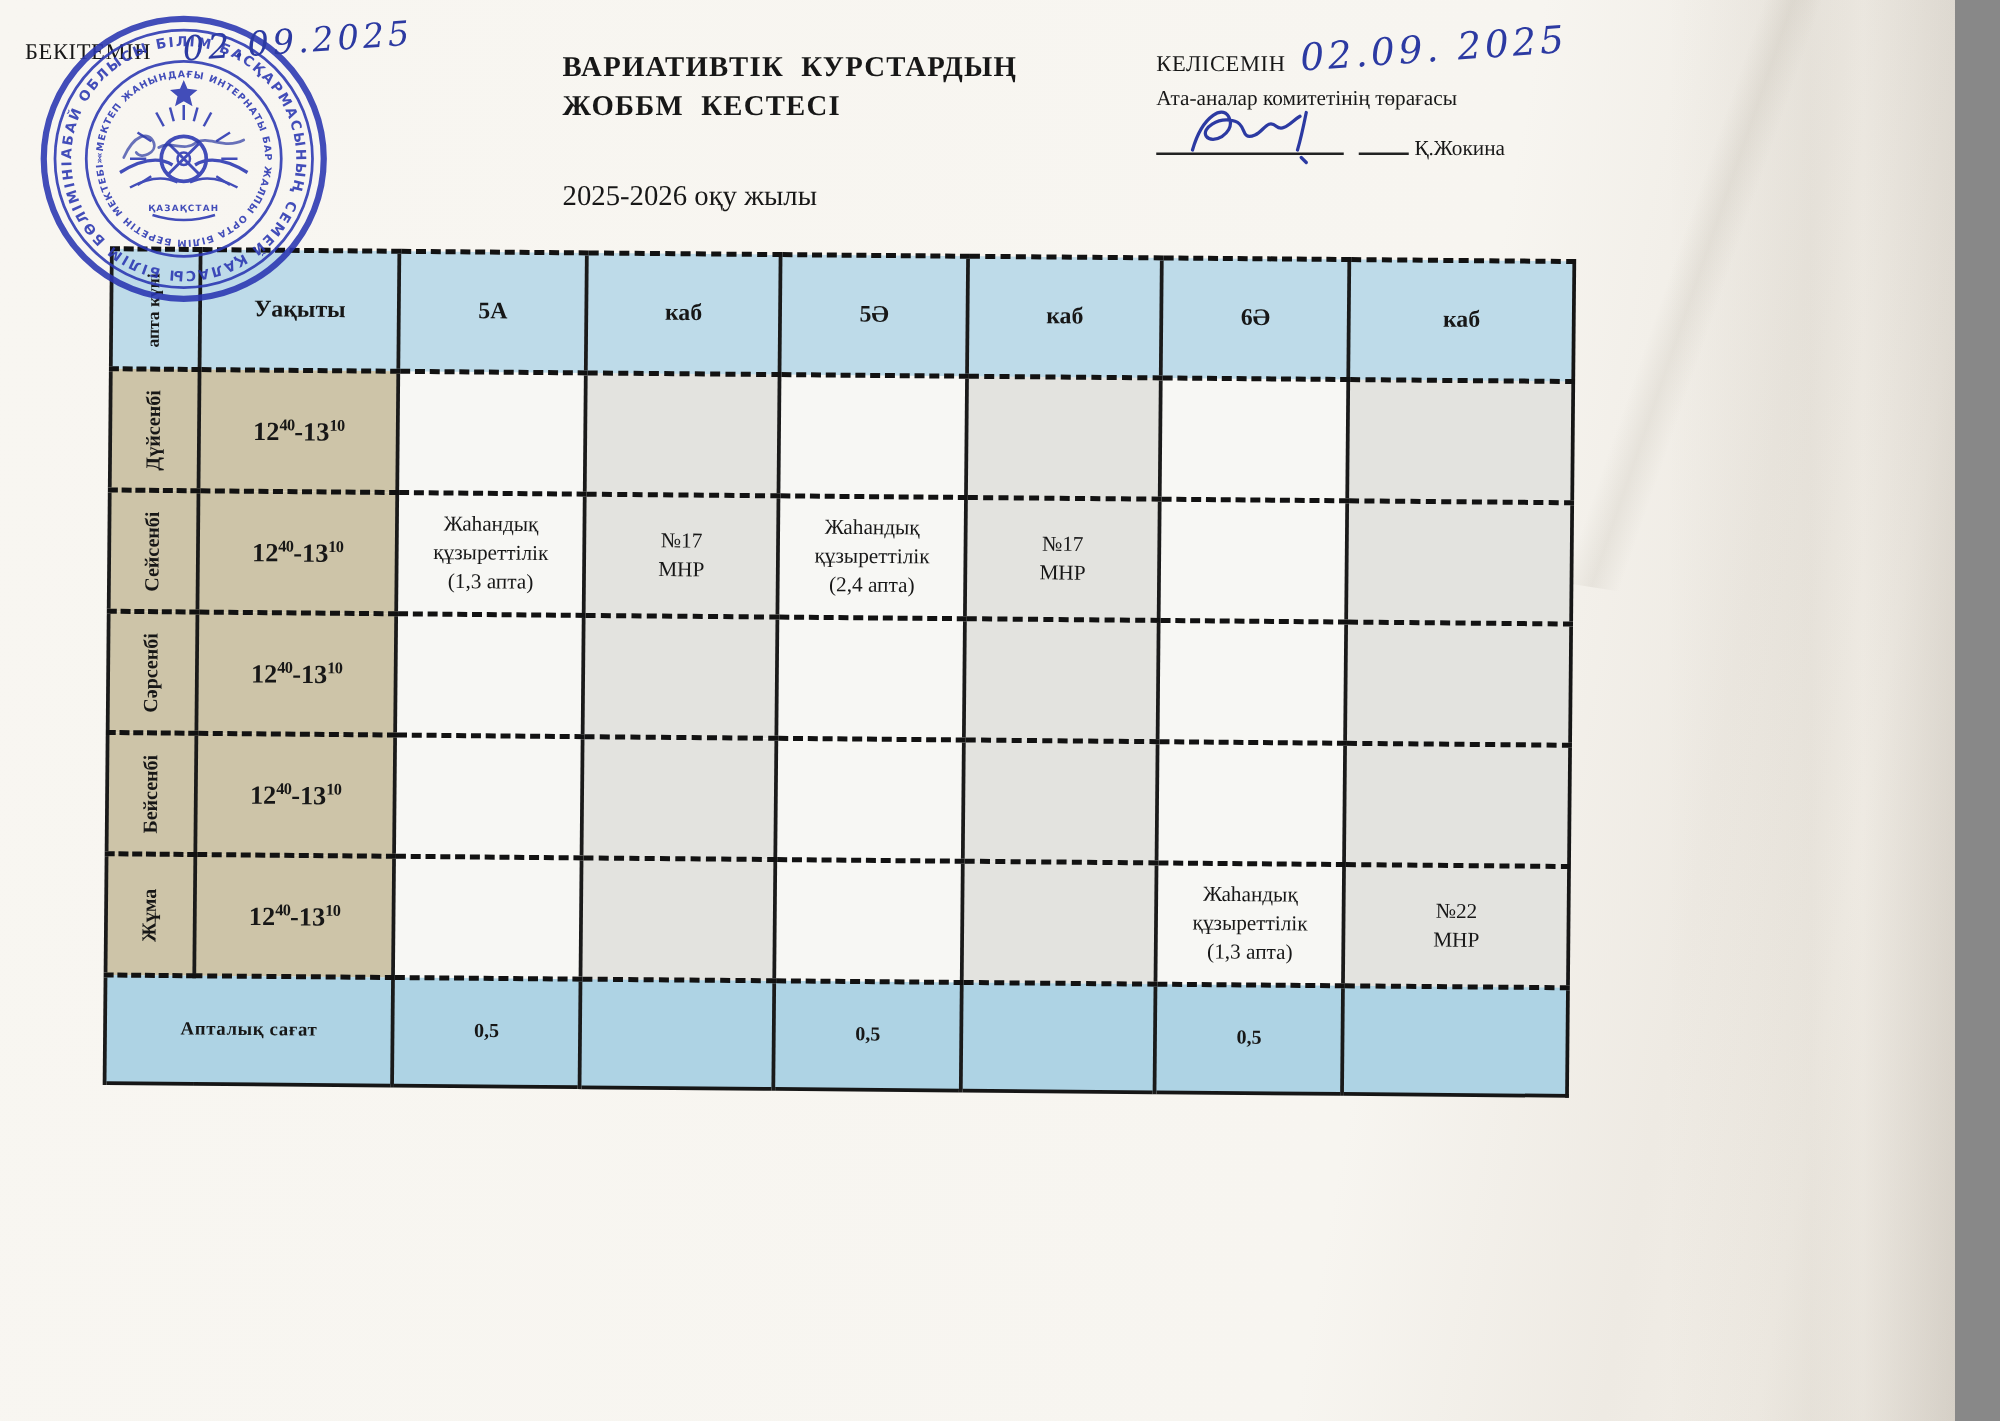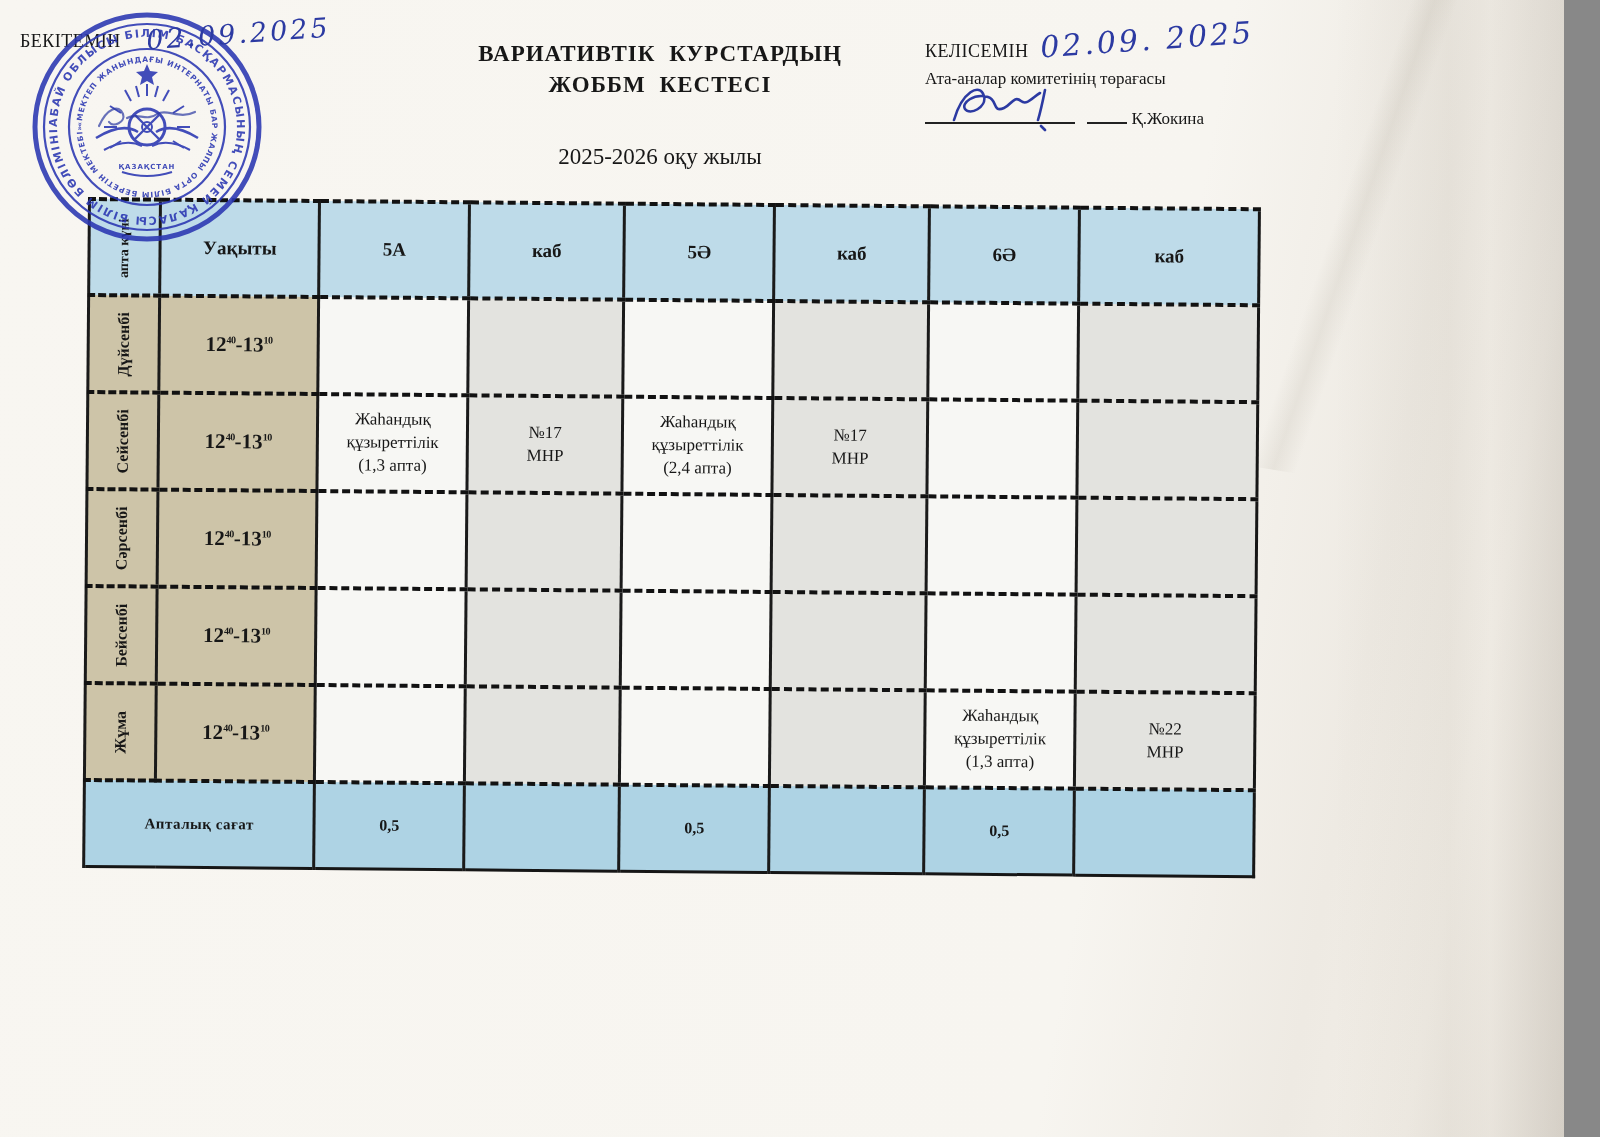--- a/index.html
+++ b/index.html
@@ -10,21 +10,21 @@
   }
   .shadow-right{position:absolute;right:0;top:0;width:230px;height:100%;pointer-events:none;
     background:linear-gradient(90deg,rgba(0,0,0,0) 0%,rgba(120,110,90,0.08) 50%,rgba(120,110,90,0.03) 68%,rgba(110,100,85,0.15) 100%);}
   .crease{position:absolute;right:110px;top:-40px;width:190px;height:520px;pointer-events:none;transform:rotate(9deg);
     background:linear-gradient(100deg,transparent 42%,rgba(125,115,95,0.10) 50%,transparent 58%);}
 
   
   .blk{position:absolute;font-size:17px;line-height:1.55;}
   .blk .cap{font-size:18px;letter-spacing:.5px;}
   .left-blk{left:20px;top:28px;width:330px;}
-  .center-blk{left:450px;top:38px;width:420px;text-align:center;}
+  .center-blk{left:450px;top:38px;width:420px;text-align:left;}
   .center-blk .t1,.center-blk .t2{font-weight:bold;font-size:23px;letter-spacing:1px;word-spacing:7px;line-height:1.35;}
   .center-blk .yr{font-size:23px;margin-top:39px;}
   .right-blk{left:925px;top:38px;width:380px;}
   .sigline{display:inline-block;border-bottom:2px solid #222;height:18px;}
   .signame{font-size:17px;}
   .hw{position:absolute;font-family:"DejaVu Serif",serif;font-style:italic;color:#2c3aa2;
       font-size:30px;letter-spacing:3px;transform:rotate(-4deg);white-space:nowrap;}
   .hw-left{left:146px;top:18px;font-size:27px;z-index:6;}
   .hw-right{left:1040px;top:22px;z-index:6;}
   .sig-svg{position:absolute;z-index:6;}
@@ -35,21 +35,21 @@
   
   table.schedule{position:absolute;left:88px;top:197px;border-collapse:collapse;table-layout:fixed;
     transform:rotate(0.5deg);transform-origin:0 0;border:3px solid #161616;z-index:1;}
   table.schedule td{border-left:3px solid #1a1a1a;border-top:4px dashed #121212;
     text-align:center;vertical-align:middle;padding:2px;overflow:visible;}
   col.w{background:#f7f7f4;} col.g{background:#e3e3df;}
   td.hd{background:#bedbe9;font-weight:bold;font-size:19px;}
   td.corner{background:#bedbe9;}
   td.daycol{background:#cdc4a8;}
   td.timecol{background:#cdc4a8;text-align:left;padding-left:10px;font-weight:bold;font-size:21px;white-space:nowrap;}
-  td.timecol sup{font-size:10px;letter-spacing:-.5px;}
+  td.timecol sup{font-size:13px;letter-spacing:-.5px;}
   td.c{font-size:17px;white-space:pre-line;line-height:1.35;}
   td.foot{background:#aed3e4;font-weight:bold;font-size:16px;}
   td.foot-label{background:#aed3e4;font-weight:bold;font-size:15px;letter-spacing:.5px;}
   .vtext{display:inline-block;transform:rotate(-90deg);white-space:nowrap;font-weight:bold;}
   .vday{font-size:16px;}
   .vcorner{font-size:14px;}
   tr.hrow{height:96px;} tr.drow{height:97px;} tr.frow{height:86px;}
 </style>
 </head>
 <body>

